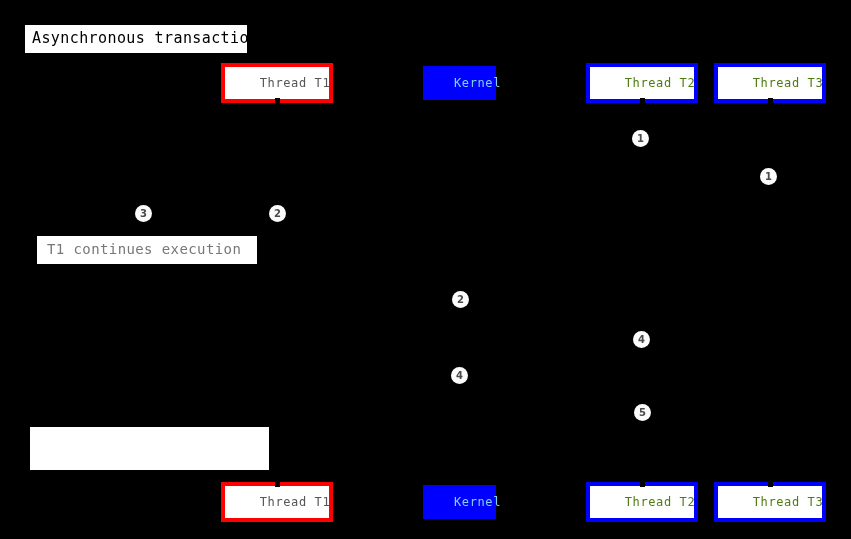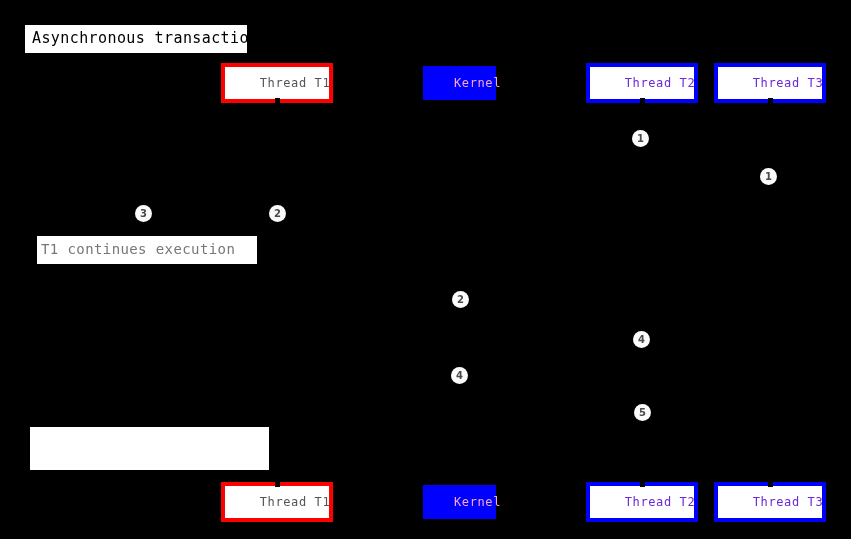--- a/index.html
+++ b/index.html
@@ -32,21 +32,21 @@
   }
 
   .note-label {
     position: absolute;
     background: #ffffff;
     color: #777777;
     font-family: "DejaVu Sans Mono", "Liberation Mono", monospace;
     font-size: 14px;
     line-height: 1;
     letter-spacing: 0.4px;
-    padding: 6px 8px 7px 4px;
+    padding: 6px 8px 7px 10px;
     white-space: pre;
     box-sizing: border-box;
   }
 
   .blank-note {
     position: absolute;
     background: #ffffff;
     box-sizing: border-box;
   }
 
@@ -65,27 +65,27 @@
   }
 
   .lifeline-box.red {
     background: #ffffff;
     color: #555555;
     border: 4px solid #ff0000;
   }
 
   .lifeline-box.blue-outline {
     background: #ffffff;
-    color: #6d28d9;
+    color: #4d7c0f;
     border: 4px solid #0000ff;
   }
 
   .lifeline-box.blue-fill {
     background: #0000ff;
-    color: #f9a8d4;
+    color: #7dd3fc;
     border: 0;
   }
 
   
   .notch {
     position: absolute;
     width: 5px;
     height: 5px;
     background: #000000;
   }

